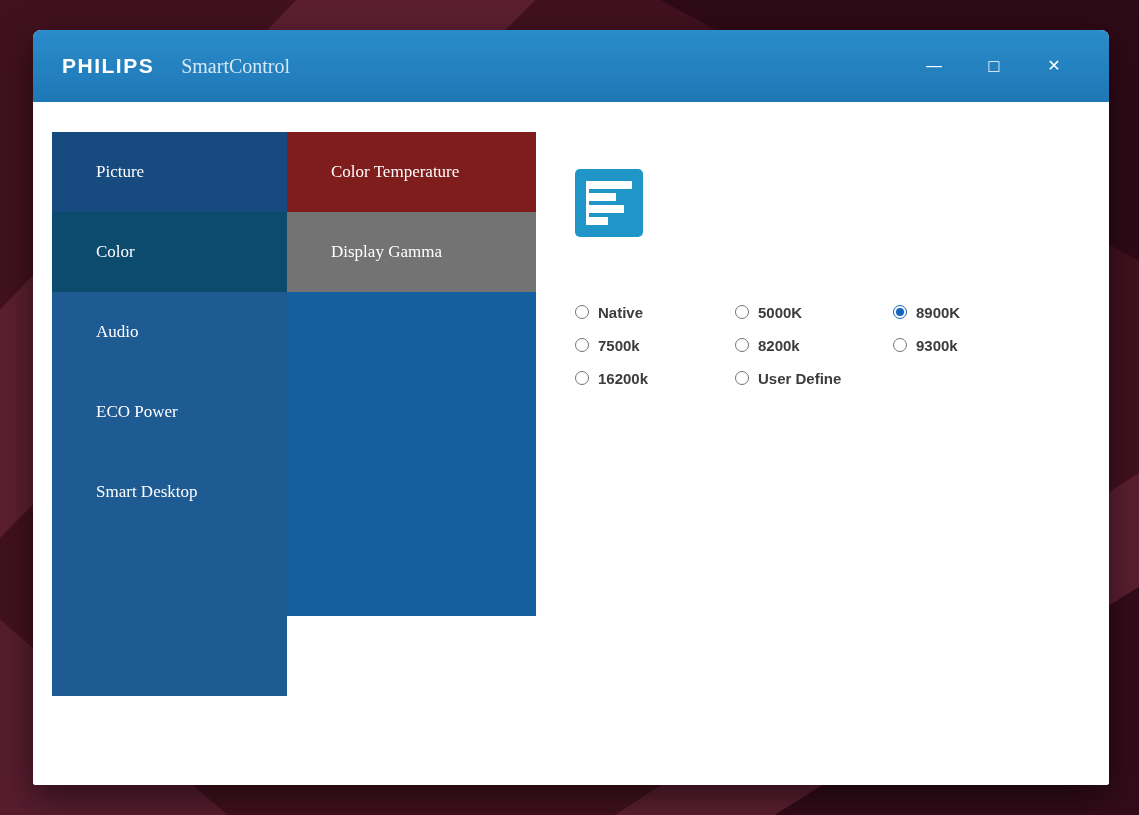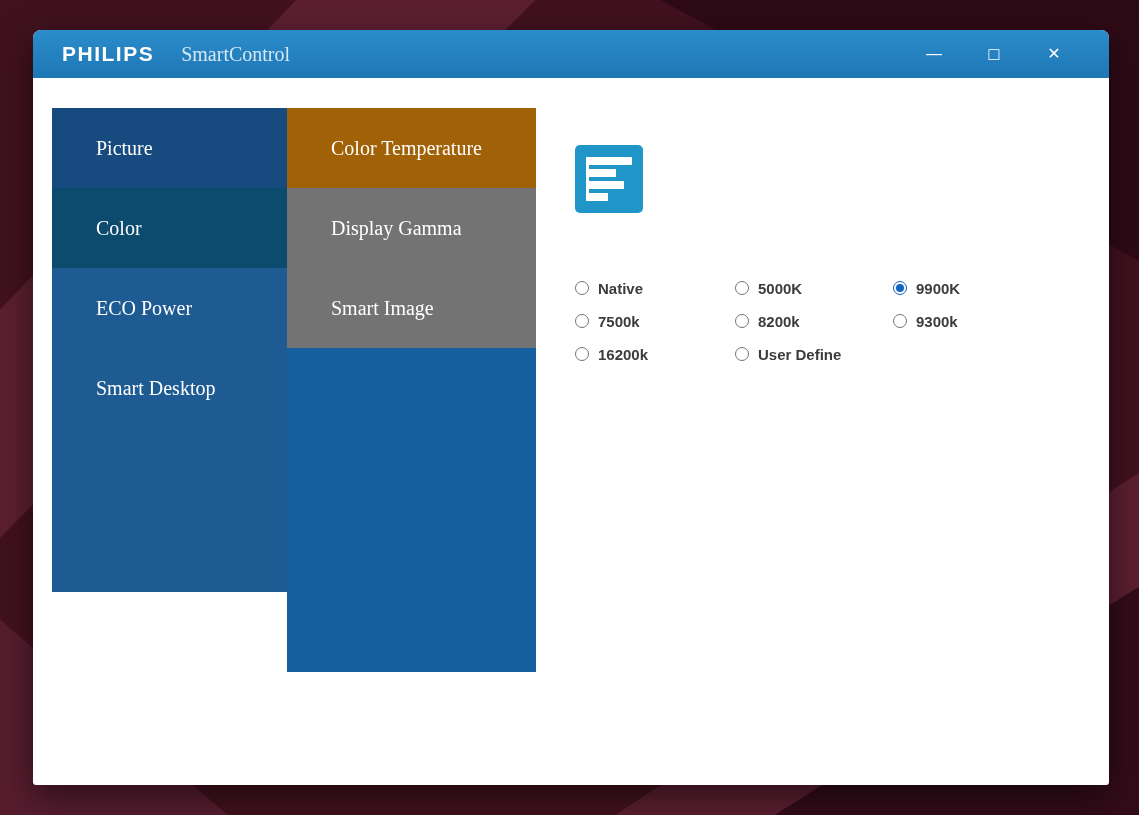--- a/index.html
+++ b/index.html
@@ -20,21 +20,21 @@
 
   
   .window {
     position:absolute; left:33px; top:30px; width:1076px; height:755px;
     border-radius:8px 8px 3px 3px; overflow:hidden; background:#ffffff;
     box-shadow:0 12px 34px rgba(0,0,0,0.5);
   }
 
   
   .titlebar {
-    height:48px;
+    height:72px;
     background:linear-gradient(180deg,#2b8ccb 0%, #1e77b5 100%);
     display:flex; align-items:center; padding:0 0 0 29px;
   }
   .brand {
     color:#ffffff; font-weight:bold; font-size:21px; letter-spacing:1.5px;
   }
   .apptitle {
     color:#d6e8f5; font-family:"Liberation Serif", serif; font-size:20px; margin-left:27px;
   }
   .winbtns { margin-left:auto; display:flex; align-items:center; gap:34px; padding-right:42px; }
@@ -46,29 +46,29 @@
 
   
   .content { position:relative; height:697px; background:#ffffff; }
 
   
   .sidebar { position:absolute; left:19px; top:30px; display:flex; }
   .nav-col1 { width:235px; }
   .nav-col2 { width:249px; }
   .nav-item {
     height:80px; display:flex; align-items:center; padding-left:44px;
-    color:#ffffff; font-family:"Liberation Serif", serif; font-size:20px;
+    color:#ffffff; font-family:"Liberation Serif", serif; font-size:17px;
     cursor:pointer;
   }
   .nav-col1 .nav-item { background:#1e5b93; }
   .nav-col1 .nav-item.dark { background:#174a7e; }
   .nav-col1 .nav-item.active { background:#0c4a6e; }
   .nav-col1 .nav-filler { height:164px; background:#1e5b93; }
   .nav-col2 .nav-item { background:#737373; }
-  .nav-col2 .nav-item.active { background:#a16207; }
+  .nav-col2 .nav-item.active { background:#7f1d1d; }
   .nav-col2 .nav-filler { height:324px; background:#14609f; }
 
   
   .main { position:absolute; left:503px; top:0; right:0; bottom:0; padding:67px 20px 0 39px; }
   .ct-icon { width:68px; height:68px; display:block; }
 
   .options {
     margin-top:65px;
     display:grid; grid-template-columns:160px 158px 170px;
     row-gap:13px;
@@ -105,28 +105,28 @@
       <span class="winbtn close">✕</span>
     </div>
   </div>
 
   <div class="content">
 
     <div class="sidebar">
       <div class="nav-col1">
         <div class="nav-item dark">Picture</div>
         <div class="nav-item active">Color</div>
+        <div class="nav-item">Audio</div>
         <div class="nav-item">ECO Power</div>
         <div class="nav-item">Smart Desktop</div>
         <div class="nav-filler"></div>
       </div>
       <div class="nav-col2">
         <div class="nav-item active">Color Temperature</div>
         <div class="nav-item">Display Gamma</div>
-        <div class="nav-item">Smart Image</div>
         <div class="nav-filler"></div>
       </div>
     </div>
 
     <div class="main">
 
       <svg class="ct-icon" viewBox="0 0 68 68" xmlns="http://www.w3.org/2000/svg">
         <rect width="68" height="68" rx="5" fill="#2095c8"></rect>
         <rect x="11" y="12" width="46" height="8" fill="#ffffff"></rect>
         <rect x="11" y="24" width="30" height="8" fill="#ffffff"></rect>
@@ -139,21 +139,21 @@
         <label class="option">
           <span class="radio"></span>
           <span class="option-label">Native</span>
         </label>
         <label class="option">
           <span class="radio"></span>
           <span class="option-label">5000K</span>
         </label>
         <label class="option">
           <span class="radio checked"></span>
-          <span class="option-label">9900K</span>
+          <span class="option-label">8900K</span>
         </label>
         <label class="option">
           <span class="radio"></span>
           <span class="option-label">7500k</span>
         </label>
         <label class="option">
           <span class="radio"></span>
           <span class="option-label">8200k</span>
         </label>
         <label class="option">

